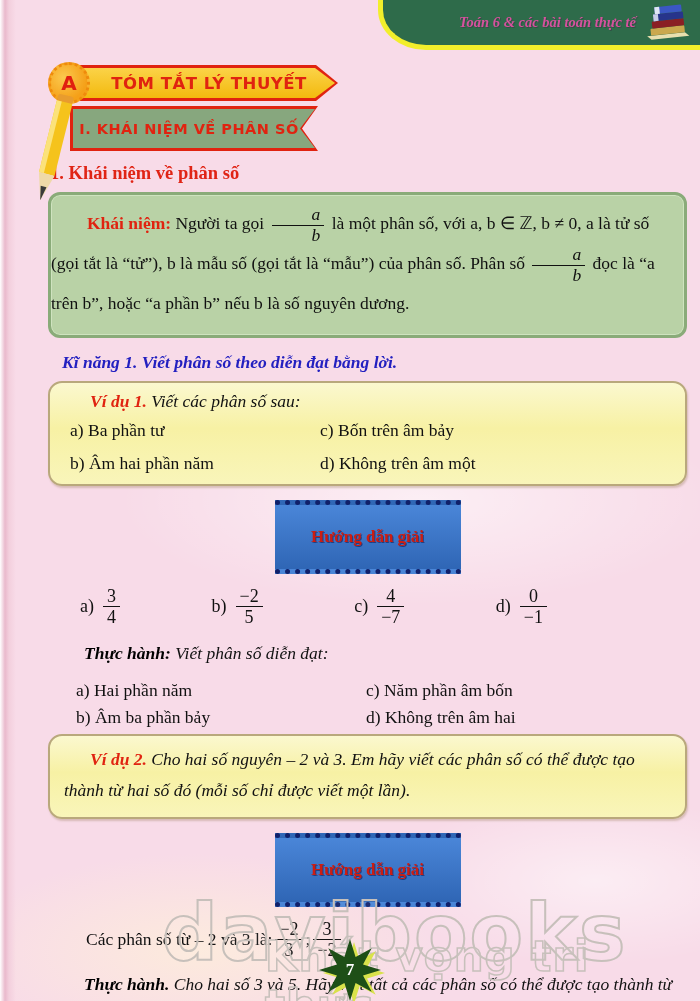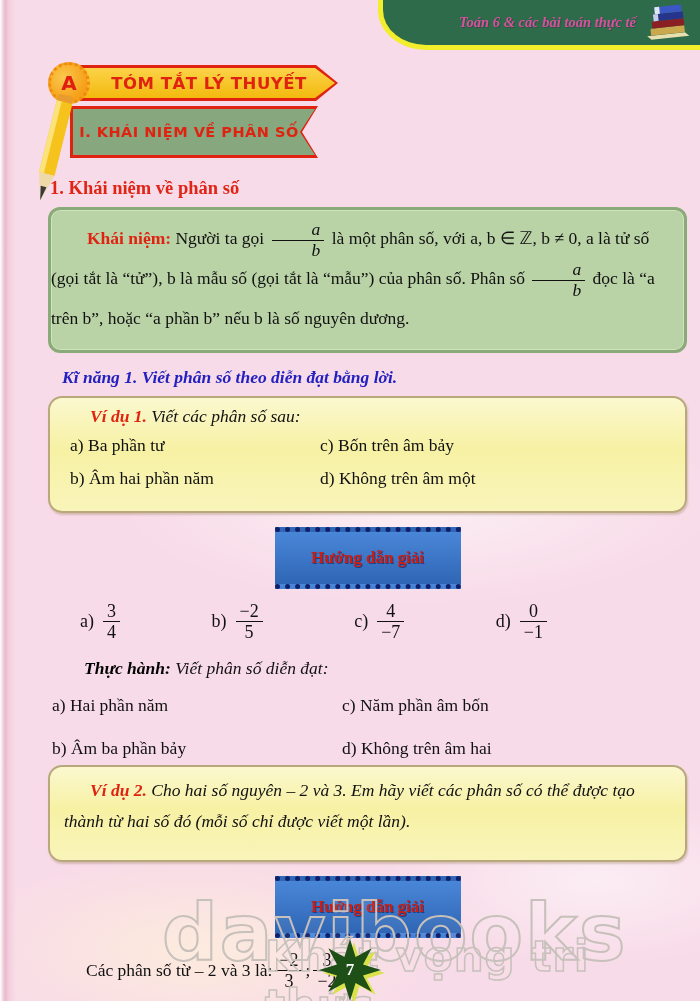--- a/index.html
+++ b/index.html
@@ -35,21 +35,21 @@
     font-size:20px; display:flex; align-items:center; justify-content:center; z-index:2; margin-right:-10px; }
   .arrow-outer { position:relative; width:258px; height:36px; background:#e02310;
     clip-path:polygon(0 0, calc(100% - 22px) 0, 100% 50%, calc(100% - 22px) 100%, 0 100%);text-decoration:underline; }
   .arrow-inner { position:absolute; left:3px; top:3px; right:3px; bottom:3px; background:linear-gradient(#fbd348,#f3b90e);
     clip-path:polygon(0 0, calc(100% - 20px) 0, 100% 50%, calc(100% - 20px) 100%, 0 100%);
     display:flex; align-items:center; justify-content:center; }
   .arrow-inner span, .ribbon-inner span { font-family:"DejaVu Sans",sans-serif; font-weight:bold;
     color:#e02310; font-size:16.5px; letter-spacing:.5px; white-space:nowrap; }
 
   
-  .ribbon-wrap { position:relative; margin-left:22px; height:52px; width:248px; margin-bottom:20px; }
+  .ribbon-wrap { position:relative; margin-left:22px; height:45px; width:248px; margin-bottom:12px; }
   .ribbon-outer { position:absolute; inset:0; background:#e02310;
     clip-path:polygon(0 0, 100% 0, calc(100% - 16px) 50%, 100% 100%, 0 100%); }
   .ribbon-inner { position:absolute; left:3px; top:3px; right:3px; bottom:3px; background:#87a77e;
     clip-path:polygon(0 0, 100% 0, calc(100% - 15px) 50%, 100% 100%, 0 100%);
     display:flex; align-items:center; justify-content:center; padding-right:10px; }
   .ribbon-inner span { font-size:14.5px; }
 
   .pencil { position:absolute; left:-14px; top:28px; z-index:4; transform:rotate(14deg); }
 
   h3.heading1 { color:#e02415; font-size:18.5px; margin:4px 0 8px 2px; }
@@ -61,40 +61,40 @@
   .concept-label { color:#e02310; font-weight:bold; }
 
   .frac { display:inline-block; text-align:center; vertical-align:middle; line-height:1.12; padding:0 3px; }
   .frac .num { display:block; border-bottom:1.4px solid #111; padding:0 4px; }
   .frac .den { display:block; padding:0 4px; }
   .frac.it { font-style:italic; }
 
   .skill { color:#2320c0; font-weight:bold; font-style:italic; font-size:17.5px; margin:10px 0 8px 14px; }
 
   .vd-box { background:linear-gradient(180deg,#fbf8cf 0%, #f7f1a4 45%, #f9f5ba 100%);
-    border:2px solid #b9a87c; border-radius:14px; padding:8px 14px 22px 14px; margin-bottom:12px;
+    border:2px solid #b9a87c; border-radius:14px; padding:8px 14px 10px 14px; margin-bottom:12px;
     box-shadow:1px 2px 2px rgba(120,90,40,.25); }
   .vd-title { font-size:17.5px; font-style:italic; text-indent:26px; }
   .vd-label { color:#e02310; font-weight:bold; font-style:italic; }
   .vd-grid { display:grid; grid-template-columns:250px 1fr; row-gap:12px; margin-top:8px; font-size:17.5px; padding-left:6px; }
   .vd-text { text-indent:26px; font-size:17.5px; font-style:italic; line-height:1.8; }
 
   .hdg-banner { width:186px; margin:14px auto 12px auto; background:linear-gradient(#4a86d8,#2f66b5);
-    border-top:5px dotted #10206a; border-bottom:5px dotted #10206a; padding:16px 0;
+    border-top:5px dotted #10206a; border-bottom:5px dotted #10206a; padding:22px 0;
     text-align:center; }
   .hdg-banner span { color:#cc1d12; font-weight:bold; font-size:17px;
     text-shadow:1px 1px 0 rgba(10,20,80,.55); }
 
   .frac-row { display:flex; align-items:center; margin:6px 0 10px 32px; width:470px;
     justify-content:space-between; font-size:18px; }
   .frac-item { display:flex; align-items:center; gap:6px; }
 
   .practice-lead { font-size:17.5px; font-style:italic; margin:8px 0 4px 0; text-indent:36px; line-height:1.85; }
   .practice-label { color:#000000; font-weight:bold; font-style:italic; }
-  .pr-grid { display:grid; grid-template-columns:290px 1fr; row-gap:22px; margin:10px 0 6px 4px; font-size:17.5px; }
+  .pr-grid { display:grid; grid-template-columns:290px 1fr; row-gap:6px; margin:10px 0 6px 28px; font-size:17.5px; }
 
   .sol2-line { display:flex; align-items:center; gap:0; font-size:17.5px; margin:10px 0 6px 38px; }
   .sol2-line .frac { font-size:18px; }
 
   
   .wm1 { position:absolute; left:162px; top:888px; font-family:"DejaVu Sans",sans-serif; font-weight:bold;
     font-size:78px; color:rgba(255,255,255,.06); -webkit-text-stroke:2px #c7c0bb; letter-spacing:2px; z-index:6; }
   .wm2 { position:absolute; left:265px; top:932px; font-family:"DejaVu Sans",sans-serif; font-weight:bold;
     font-size:42px; color:rgba(255,255,255,.06); -webkit-text-stroke:1.5px #c7c0bb; letter-spacing:1px; z-index:6; }
 

